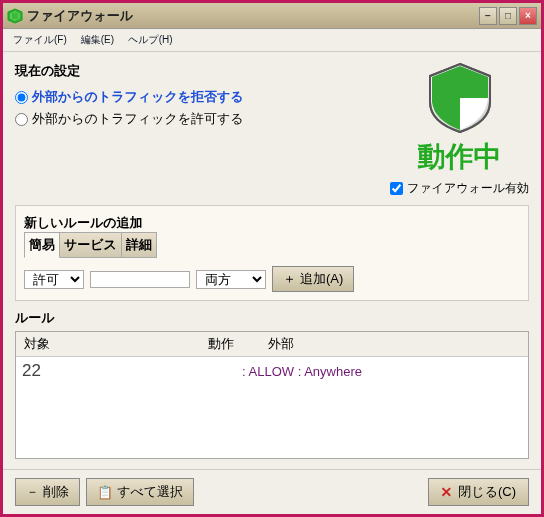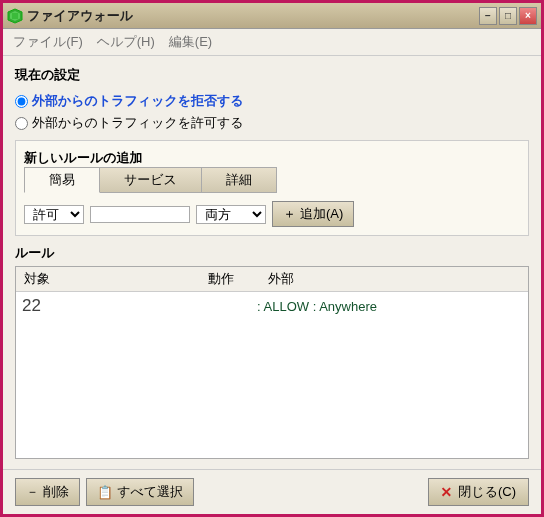--- a/index.html
+++ b/index.html
@@ -66,22 +66,22 @@
     .menu-bar {
       display: flex;
       padding: 2px 4px;
       gap: 2px;
       background: #f2efe8;
       border-bottom: 1px solid #ccc;
     }
     .menu-item {
       padding: 2px 6px;
       cursor: pointer;
-      font-size: 13px;
-      color: #737373;
+      font-size: 10px;
+      color: #0f172a;
     }
     
     .content {
       padding: 10px 12px;
       flex: 1;
       display: flex;
       flex-direction: column;
       gap: 8px;
     }
     
@@ -146,26 +146,27 @@
     }
     .new-rule-title {
       font-weight: bold;
     }
     .tabs {
       display: flex;
       gap: 0;
       margin-bottom: 8px;
     }
     .tab {
-      padding: 3px 24px;
+      padding: 3px 4px;
       border: 1px solid #aaa;
       background: linear-gradient(to bottom, #e8e0cc, #d0c8b0);
       cursor: pointer;
       font-size: 13px;
       margin-right: -1px;
+      font-weight: bold;
     }
     .tab.active {
       background: #faf8f0;
       border-bottom: 1px solid #faf8f0;
       z-index: 1;
       position: relative;
     }
     .tab-content {
       display: flex;
       align-items: center;
@@ -249,23 +250,22 @@
       width: 160px;
       color: #404040;
       font-size: 17px;
     }
     .rule-action {
       width: 60px;
       font-size: 13px;
     }
     .rule-external {
       flex: 1;
-      color: #14532d;
-      font-size: 13px;
-      margin-left: 15px;
+      color: #701a75;
+      font-size: 13px;
     }
     
     .bottom-bar {
       display: flex;
       justify-content: space-between;
       align-items: center;
       padding: 8px 12px;
       border-top: 1px solid #ccc;
     }
     .bottom-left {
@@ -316,39 +316,64 @@
     </div>
     <div class="title-bar-controls">
       <button class="title-btn">−</button>
       <button class="title-btn">□</button>
       <button class="title-btn close-btn">×</button>
     </div>
   </div>
 
   <div class="menu-bar">
     <span class="menu-item">ファイル(F)</span>
+    <span class="menu-item">編集(E)</span>
     <span class="menu-item">ヘルプ(H)</span>
-    <span class="menu-item">編集(E)</span>
   </div>
 
   <div class="content">
 
     <div class="top-section">
       <div class="settings-group">
         <div class="settings-title">現在の設定</div>
         <label class="radio-option">
           <input type="radio" name="traffic" checked="" style="">
           <span class="radio-label-red">外部からのトラフィックを拒否する</span>
         </label>
         <label class="radio-option">
           <input type="radio" name="traffic" style="">
           <span>外部からのトラフィックを許可する</span>
         </label>
       </div>
 
+      <div class="shield-area">
+
+        <svg class="shield-svg" viewBox="0 0 64 72">
+          <defs>
+            <linearGradient id="sg" x1="0%" y1="0%" x2="100%" y2="100%">
+              <stop offset="0%" style="stop-color:#fff;stop-opacity:1"></stop>
+              <stop offset="100%" style="stop-color:#ccc;stop-opacity:1"></stop>
+            </linearGradient>
+          </defs>
+          <path d="M32,2 L62,14 L62,40 Q62,60 32,70 Q2,60 2,40 L2,14 Z" fill="url(#sg)" stroke="#888" stroke-width="2"></path>
+          <path d="M32,2 L62,14 L62,40 Q62,60 32,70 Q2,60 2,40 L2,14 Z" fill="none" stroke="#666" stroke-width="1.5"></path>
+
+          <path d="M32,4 L32,68 Q6,58 4,40 L4,15 Z" fill="#3a3"></path>
+
+          <path d="M32,4 L60,15 L60,36 L32,36 Z" fill="#3a3"></path>
+
+          <path d="M32,36 L60,36 Q58,58 32,68 Z" fill="white"></path>
+          <path d="M32,2 L62,14 L62,40 Q62,60 32,70 Q2,60 2,40 L2,14 Z" fill="none" stroke="#555" stroke-width="2"></path>
+        </svg>
+        <div class="status-text">動作中</div>
+        <div class="firewall-enabled">
+          <input type="checkbox" checked="" style="">
+          <span>ファイアウォール有効</span>
+        </div>
+      </div>
     </div>
 
     <div class="new-rule-section">
       <div class="new-rule-title">新しいルールの追加</div>
       <div class="tabs">
         <div class="tab active">簡易</div>
         <div class="tab">サービス</div>
         <div class="tab">詳細</div>
       </div>
       <div class="tab-content">

